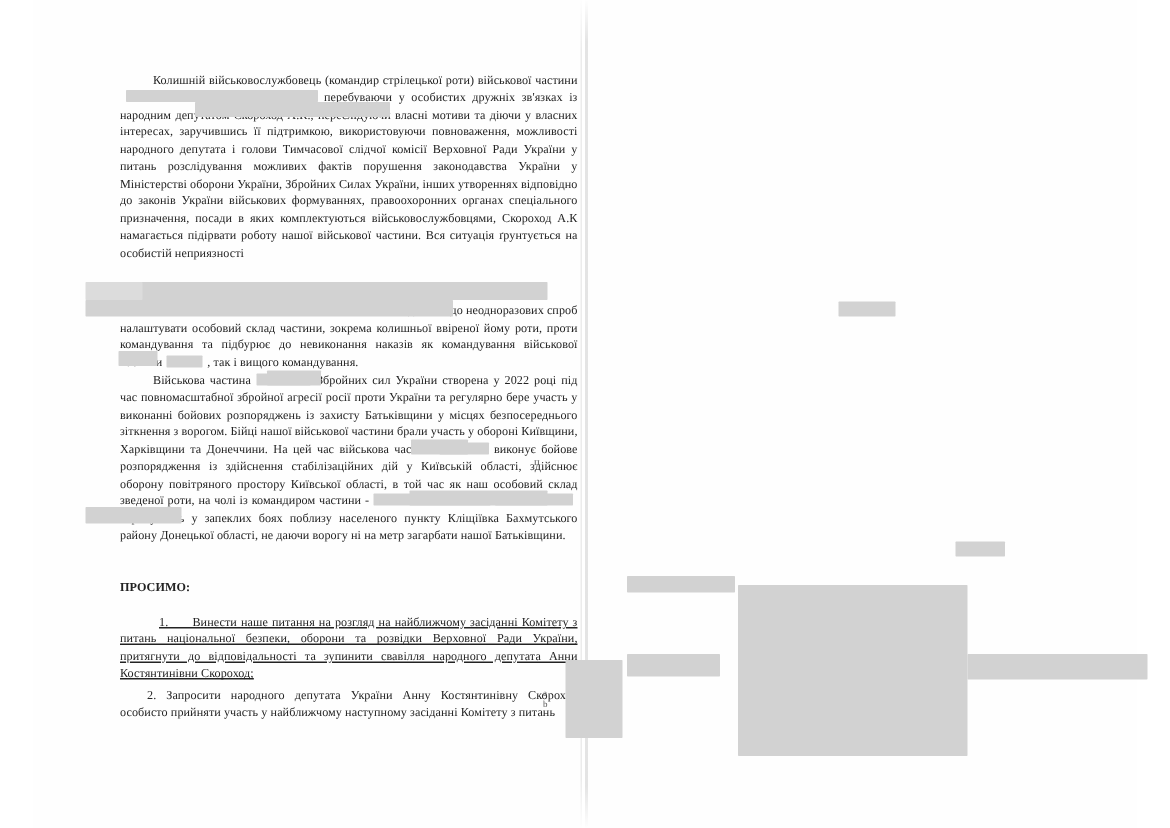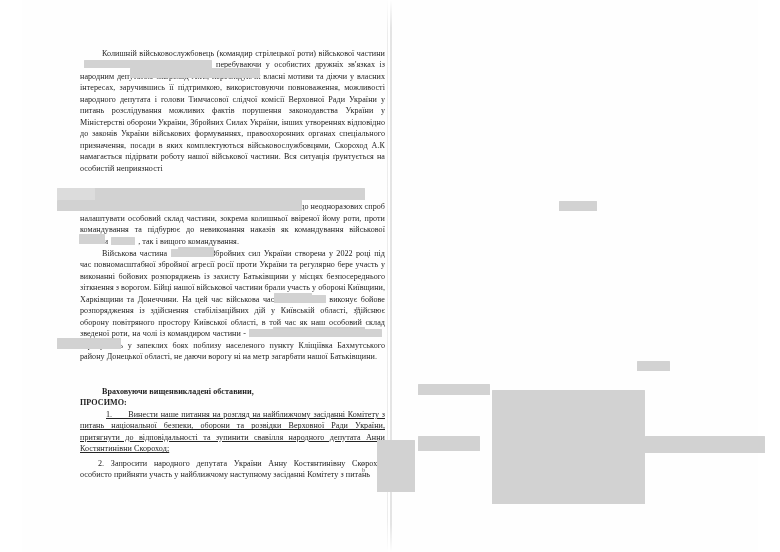--- a/index.html
+++ b/index.html
@@ -79,21 +79,20 @@
       <p class="p noind">бажанні<span class="rin" style="width:62px;margin:0 2px;"></span>&nbsp;&nbsp;&nbsp;&nbsp;&nbsp;зайняти посаду командира військової частини</p>
       <p class="p noind" style="text-align:right;">вдається до неодноразових спроб</p>
       <p class="p noind">налаштувати особовий склад частини, зокрема колишньої ввіреної йому роти, проти командування та підбурює до невиконання наказів як командування військової частини<span class="rin" style="width:24px;margin:0 3px;"></span>, так і вищого командування.</p>
     </div>
 
     <div class="body-text col-left" style="top:248px;width:305px;">
       <p class="p">Військова частина<span class="rin" style="width:36px;margin:0 4px;"></span>Збройних сил України створена у 2022 році під час повномасштабної збройної агресії росії проти України та регулярно бере участь у виконанні бойових розпоряджень із захисту Батьківщини у місцях безпосереднього зіткнення з ворогом. Бійці нашої військової частини брали участь у обороні Київщини, Харківщини та Донеччини. На цей час військова частина<span class="rin" style="width:33px;margin:0 3px;"></span>виконує бойове розпорядження із здійснення стабілізаційних дій у Київській області, здійснює оборону повітряного простору Київської області, в той час як наш особовий склад зведеної роти, на чолі із командиром частини -<span class="rin" style="width:78px;margin:0 3px;"></span><span class="rin" style="width:52px;margin:0 3px 0 0;"></span>бере участь у запеклих боях поблизу населеного пункту Кліщіївка Бахмутського району Донецької області, не даючи ворогу ні на метр загарбати нашої Батьківщини.</p>
     </div>
 
     <div class="body-text col-left" style="top:386px;width:305px;">
-      <p class="p lead">Враховуючи вищенвикладені обставини,</p>
       <p class="p center">ПРОСИМО:</p>
     </div>
 
     <div class="body-text col-left" style="top:409px;width:305px;">
       <p class="p num">1.&nbsp;&nbsp;&nbsp;&nbsp;&nbsp;&nbsp;Винести наше питання на розгляд на найближчому засіданні Комітету з питань національної безпеки, оборони та розвідки Верховної Ради України, притягнути до відповідальності та зупинити свавілля народного депутата Анни Костянтинівни Скороход;</p>
     </div>
 
     <div class="body-text col-left" style="top:458px;width:305px;">
       <p class="p num2">2. Запросити народного депутата України Анну Костянтинівну Скороход особисто прийняти участь у найближчому наступному засіданні Комітету з питань</p>
     </div>

